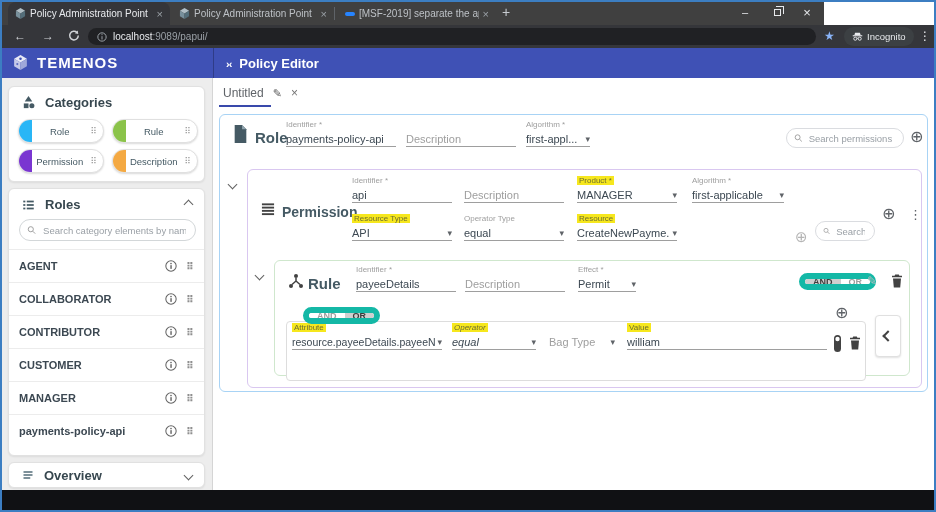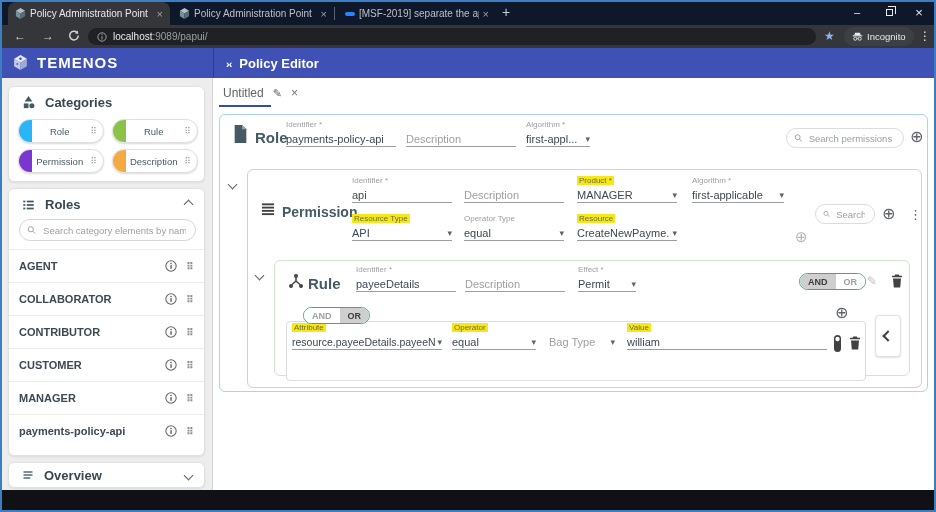--- a/index.html
+++ b/index.html
@@ -1,21 +1,21 @@
 <!DOCTYPE html>
 <html><head>
 <meta charset="utf-8">
 <style>
   html,body{margin:0;padding:0;background:#555;}
   *{box-sizing:border-box;font-family:"Liberation Sans","DejaVu Sans",sans-serif;}
   .screen{position:relative;width:936px;height:512px;background:#fff;overflow:hidden;}
   .frame{position:absolute;inset:0;border:2px solid #3c7ec2;pointer-events:none;z-index:90;}
 
   
-  .tabstrip{position:absolute;left:0;top:0;width:936px;height:25px;background:#0f172a;text-decoration:underline;}
+  .tabstrip{position:absolute;left:0;top:0;width:824px;height:25px;background:#404040;text-decoration:underline;}
   .btab{position:absolute;top:2px;height:23px;display:flex;align-items:center;padding:0 7px;font-size:10px;color:#bdc1c6;width:162px;}
   .btab.active{background:#35363a;border-radius:8px 8px 0 0;color:#e8eaed;}
   .btab .ttl{flex:1;overflow:hidden;white-space:nowrap;margin:0 4px;}
   .btab .x{font-size:11px;color:#9aa0a6;}
   .tabsep{position:absolute;top:7px;width:1px;height:13px;background:#5f6368;}
   .newtab{position:absolute;left:502px;top:4px;color:#c7cbd0;font-size:14px;}
   .wc{position:absolute;top:0;width:30px;height:24px;display:flex;align-items:center;justify-content:center;color:#e8eaed;font-size:11px;}
   .restore{width:7px;height:7px;border:1px solid #e8eaed;position:relative;}
   .restore:before{content:"";position:absolute;left:1px;top:-4px;width:7px;height:7px;border:1px solid #e8eaed;border-bottom:none;border-left:none;}
   .toolbar{position:absolute;left:0;top:25px;width:936px;height:23px;background:#35363a;}
@@ -70,21 +70,21 @@
   .fval .txt.ph{color:#9e9e9e;}
   .fval .arr{color:#5f6368;font-size:9px;margin-left:2px;flex:none;}
   input.fin{border:none;outline:none;background:transparent;width:100%;font-size:11px;color:#3c4852;padding:0;}
   input.fin::placeholder{color:#9e9e9e;}
   .spill{position:absolute;border:1px solid #dadce0;border-radius:10px;background:#fff;display:flex;align-items:center;gap:4px;padding:0 7px;}
   .spill input{border:none;outline:none;background:transparent;font-size:9.5px;width:100%;color:#444;}
   .spill input::placeholder{color:#9aa0a6;}
   .pluso{font-size:16px;color:#5f6368;line-height:1;}
   .card-perm{position:absolute;left:27px;top:54px;width:675px;height:219px;border:1px solid #d9c7f0;border-radius:6px;background:#fff;}
   .card-rule{position:absolute;left:26px;top:90px;width:636px;height:116px;border:1px solid #cfe7cd;border-radius:6px;background:#fff;}
-  .tgl{position:absolute;display:flex;border:1px solid #14b8a6;border-radius:9px;overflow:hidden;height:17px;font-size:9px;font-weight:bold;background:#fff;}
+  .tgl{position:absolute;display:flex;border:6px solid #14b8a6;border-radius:9px;overflow:hidden;height:17px;font-size:9px;font-weight:bold;background:#fff;}
   .tgl .seg{padding:0 8px;display:flex;align-items:center;color:#9e9e9e;background:#fff;}
   .tgl .seg.on{background:#cfcfcf;color:#3c3c3c;}
   .condbox{position:absolute;left:11px;top:60px;width:580px;height:60px;border:1px solid #ddd;border-radius:4px;background:#fff;}
   .collbtn{position:absolute;left:600px;top:54px;width:26px;height:42px;border:1px solid #e0e0e0;border-radius:4px;background:#fff;box-shadow:0 1px 2px rgba(0,0,0,.12);display:flex;align-items:center;justify-content:center;}
 
   
   .taskbar{position:absolute;left:0;top:490px;width:936px;height:22px;background:#101114;}
 </style>
 </head>
 <body>
@@ -428,21 +428,21 @@
             </div>
         </div>
         <div class="fld" style="left:329px;top:44px;width:100px;">
           <div class="flabel"><span class="hl">Resource</span></div>
           <div class="fval">
               <span class="txt">CreateNewPayme...</span>
               <span class="arr">▾</span>
             </div>
         </div>
 
-        <div class="spill" style="left:567px;top:34px;width:60px;height:20px;">
+        <div class="spill" style="left:567px;top:51px;width:60px;height:20px;">
           <svg width="10" height="10" viewBox="0 0 12 12">
               <circle cx="5" cy="5" r="3.4" fill="none" stroke="#9e9e9e" stroke-width="1.3"></circle>
               <line x1="7.6" y1="7.6" x2="10.8" y2="10.8" stroke="#9e9e9e" stroke-width="1.3"></line>
             </svg>
           <input type="text" placeholder="Search" style="">
         </div>
         <span class="pluso" style="position:absolute;left:634px;top:36px;">⊕</span>
         <span class="kebab" style="position:absolute;left:661px;top:37px;color:#5f6368;font-size:13px;">⋮</span>
         <span class="pluso" style="position:absolute;left:547px;top:59px;color:#b5b5b5;font-size:15px;">⊕</span>
 
@@ -494,21 +494,21 @@
           <span class="pluso" style="position:absolute;left:560px;top:44px;z-index:3;">⊕</span>
 
           <div class="condbox">
             <div class="fld" style="left:5px;top:1px;width:150px;">
               <div class="flabel"><span class="hl">Attribute</span></div>
               <div class="fval" style="font-size:10.5px;">
                   <span class="txt">resource.payeeDetails.payeeN...</span>
                   <span class="arr">▾</span>
                 </div>
             </div>
-            <div class="fld" style="left:165px;top:1px;width:84px;">
+            <div class="fld" style="left:165px;top:1px;width:84px;font-style:italic;">
               <div class="flabel"><span class="hl">Operator</span></div>
               <div class="fval">
                   <span class="txt">equal</span>
                   <span class="arr">▾</span>
                 </div>
             </div>
             <div class="fld" style="left:262px;top:1px;width:66px;">
               <div class="flabel">&nbsp;</div>
               <div class="fval nol">
                   <span class="txt ph">Bag Type</span>

